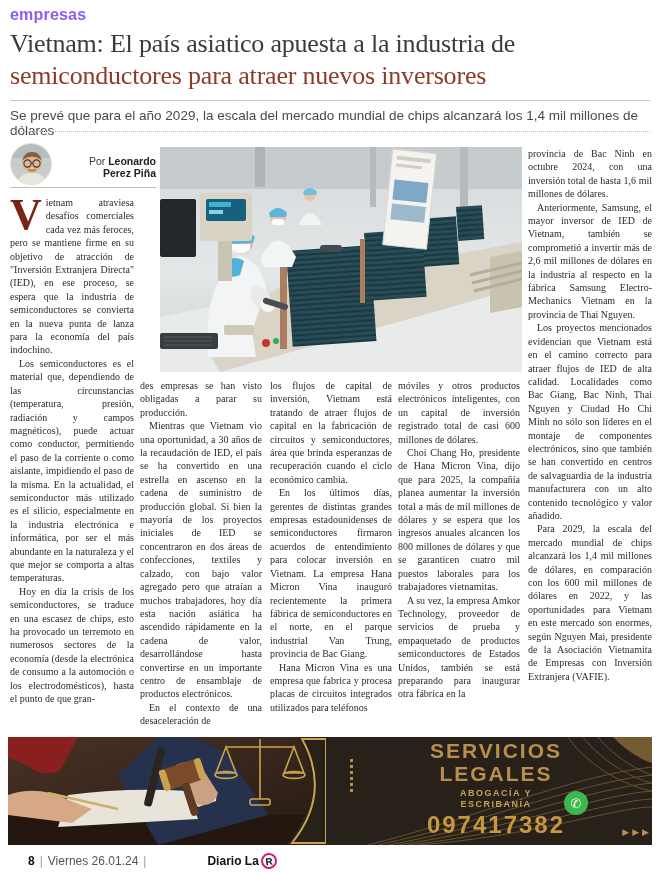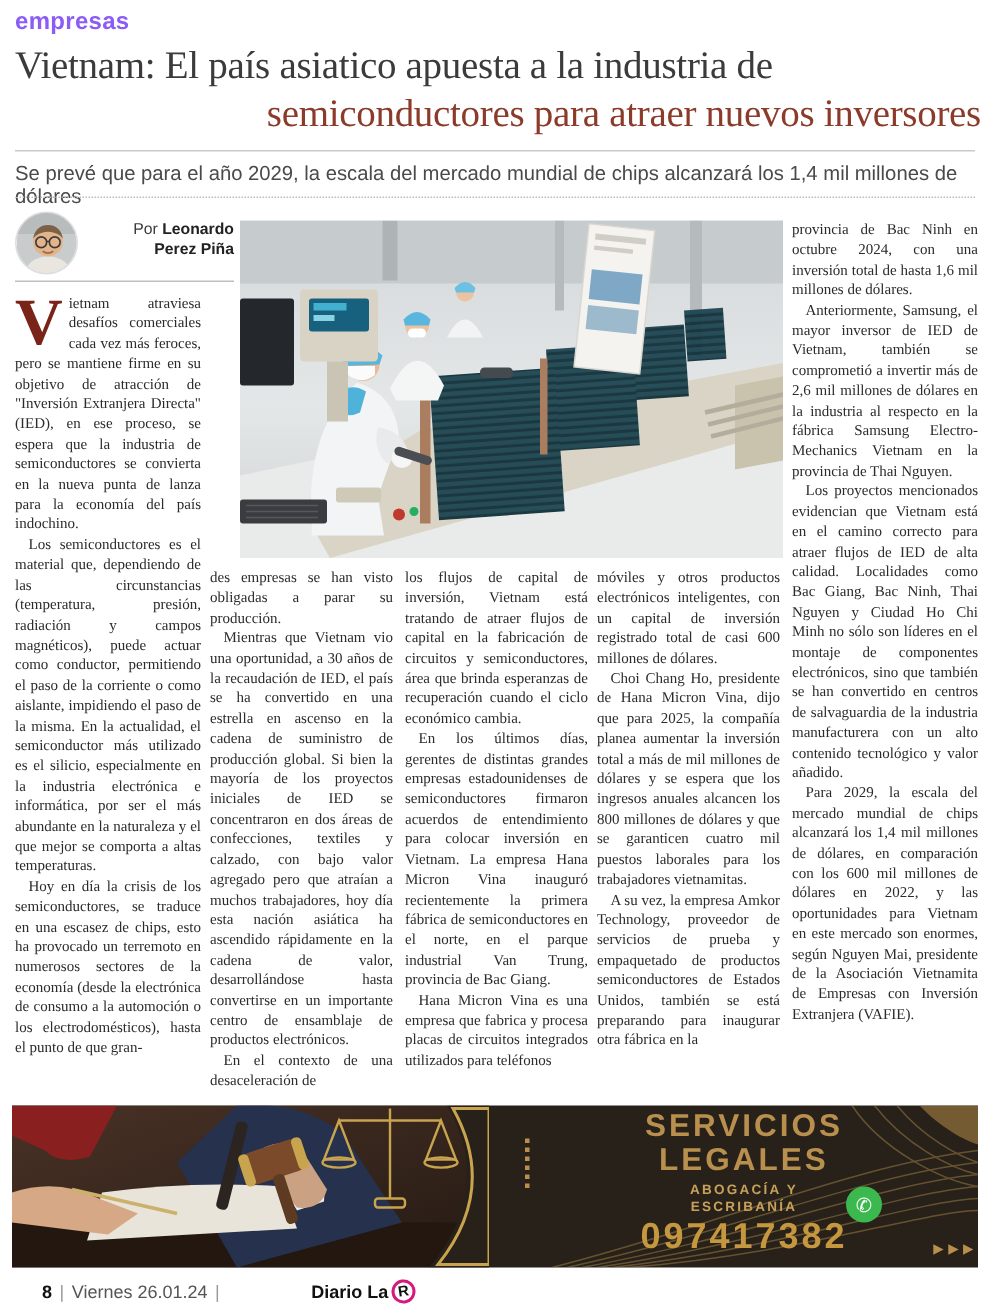--- a/index.html
+++ b/index.html
@@ -3,26 +3,26 @@
 <meta charset="utf-8">
 <style>
   * { margin:0; padding:0; box-sizing:border-box; }
   html,body { width:660px; }
   body { font-family:"Liberation Sans", sans-serif; background:#fff; color:#2b2b2b; }
   .page { position:relative; width:660px; height:872px; background:#fff; overflow:hidden; }
 
   .kicker { position:absolute; left:10px; top:6px; font-size:16px; font-weight:bold; color:#8b5cf6; letter-spacing:.2px; }
   .headline { position:absolute; left:10px; top:28px; width:644px; font-family:"Liberation Serif", serif; font-size:26px; line-height:32px; letter-spacing:-.2px; }
   .headline .l1 { color:#3c3a3b; }
-  .headline .l2 { color:#8c3b2a;text-align:right; }
+  .headline .l2 { color:#8c3b2a; }
   .rule-solid { position:absolute; left:10px; right:10px; top:100px; border-top:1px solid #c9c9c9; }
   .deck { position:absolute; left:10px; top:108px; width:644px; font-size:13.5px; color:#4a4a4a; }
   .rule-dot { position:absolute; left:10px; right:10px; top:131px; border-top:1px dotted #bdbdbd; }
 
-  .byline { position:absolute; left:10px; top:141px; width:146px; height:47px; border-bottom:1px solid #bfbfbf; display:flex; align-items:flex-start; }
+  .byline { position:absolute; left:10px; top:141px; width:146px; height:47px; border-bottom:1px solid #bfbfbf; display:flex; align-items:center; }
   .avatar { width:42px; height:42px; border-radius:50%; overflow:hidden; flex:0 0 auto; border:1px solid #ddd; }
   .byline-text { flex:1; text-align:right; font-size:10.5px; line-height:12.5px; padding-top:6px; color:#3a3a3a; }
   .byline-text b { color:#222; }
 
   .photo-main { position:absolute; left:160px; top:147px; width:362px; height:225px; overflow:hidden; background:#d7dadc; }
 
   .col { position:absolute; font-family:"Liberation Serif", serif; font-size:10px; line-height:13.4px; text-align:justify; color:#2b2b2b; overflow:hidden; }
   .col p { text-indent:9px; }
   .col p.noind { text-indent:0; }
   .col1 { left:10px;  top:196px; width:124px; height:538px; }

